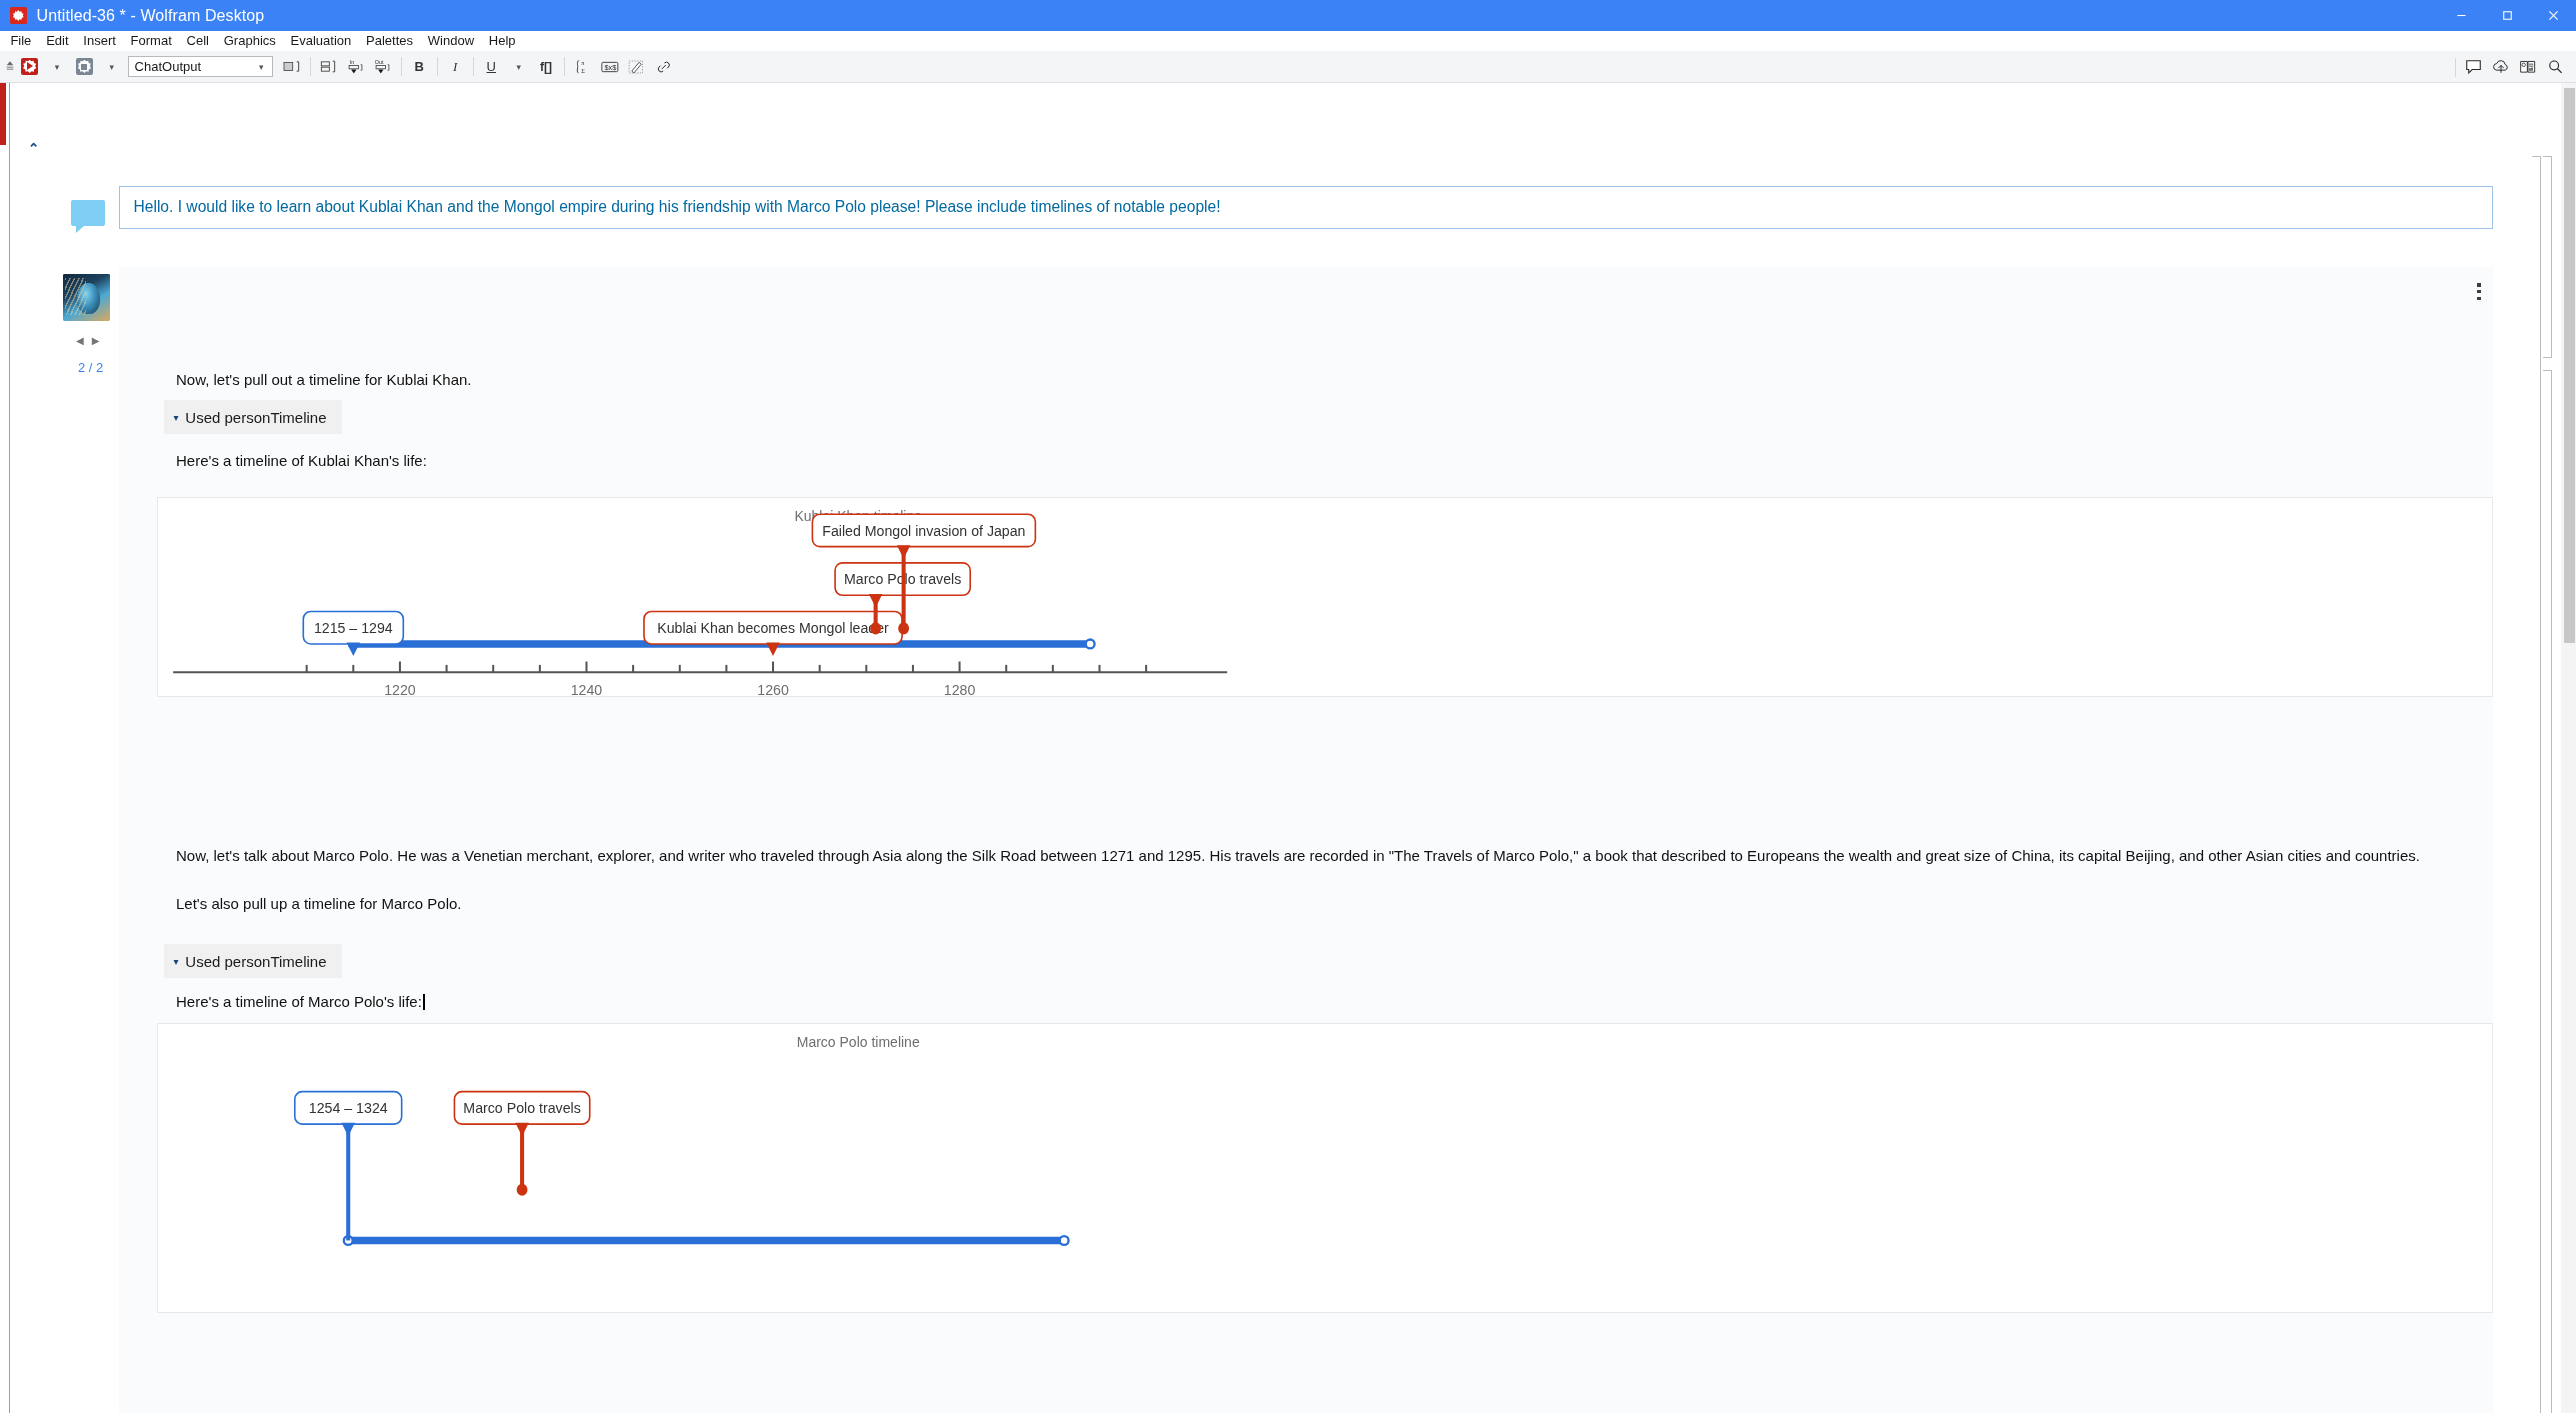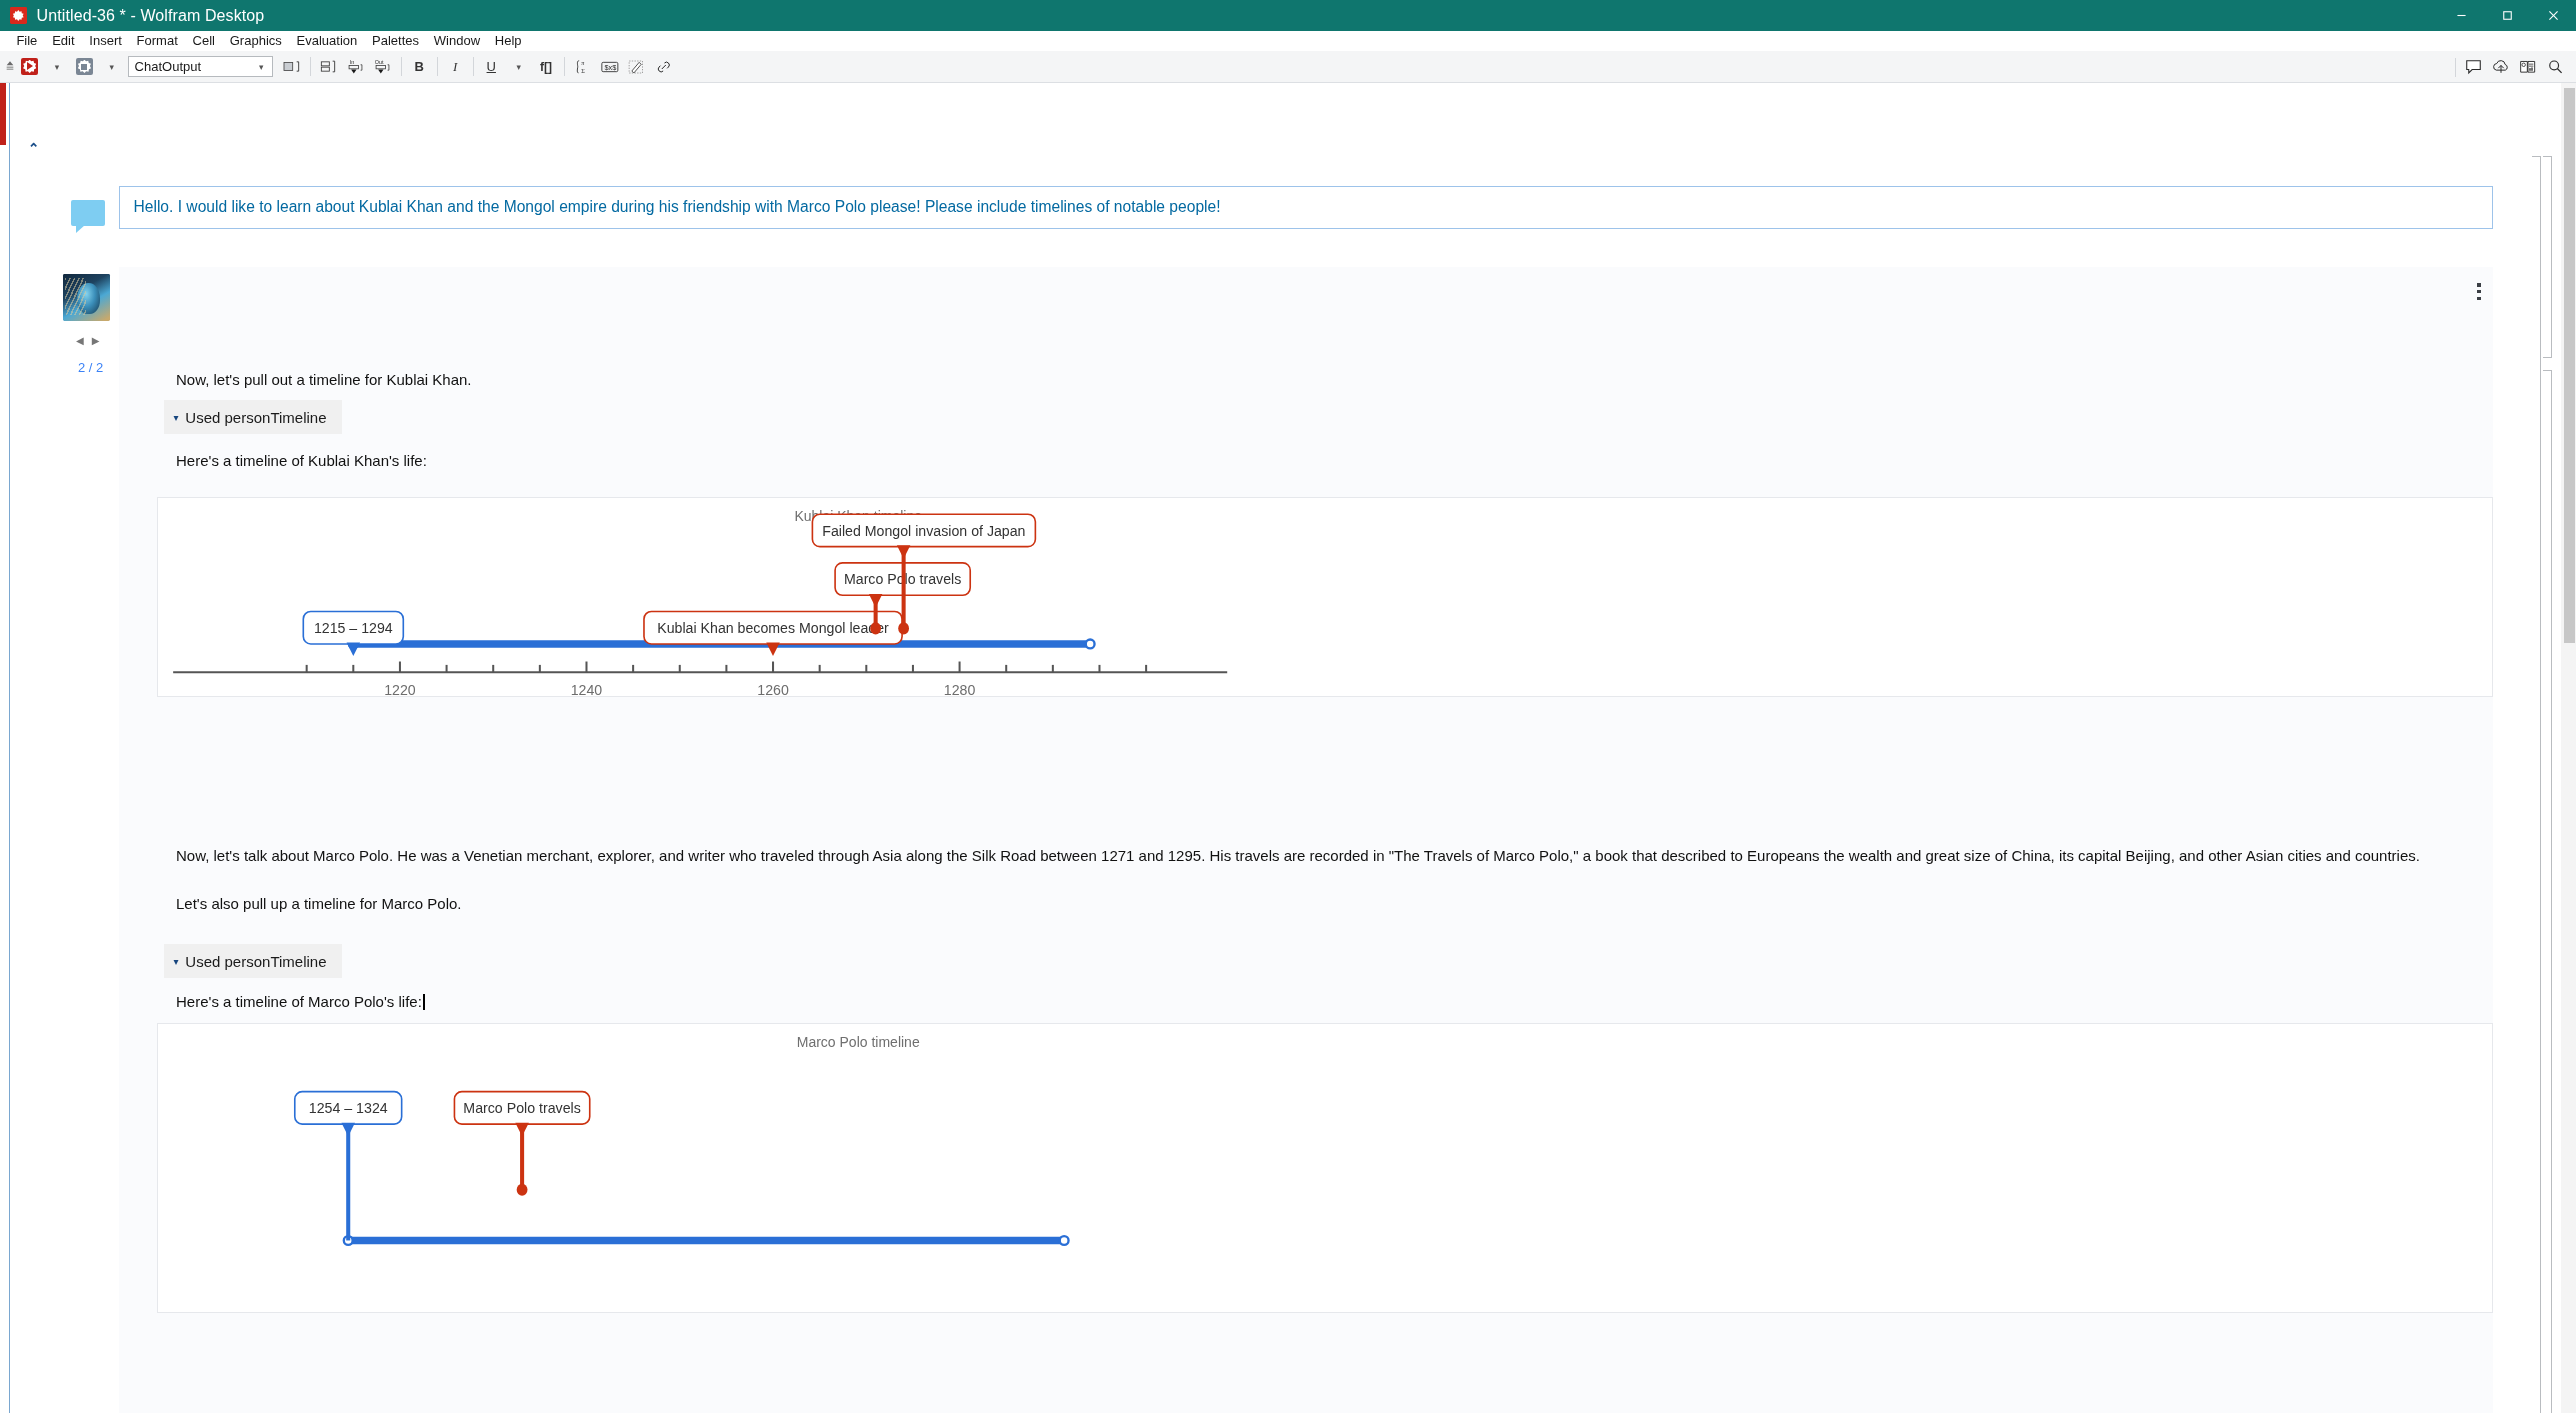--- a/index.html
+++ b/index.html
@@ -6,21 +6,21 @@
   html, body {
     width: 2576px; height: 1414px;
     font-family: "Liberation Sans", sans-serif;
     background: #ffffff;
     overflow: hidden;
   }
 
   
   .titlebar {
     height: 31px;
-    background: #0f766e;
+    background: #3b82f6;
     display: flex;
     align-items: center;
     position: relative;
   }
   .tb-logo {
     width: 17.6px; height: 17.6px;
     margin-left: 9.5px;
     background: #d9291c;
     border-radius: 1.4px;
     position: relative;
@@ -48,21 +48,21 @@
     color: #fff;
   }
   .tb-btn svg { display: block; }
 
   
   .menubar {
     height: 20px;
     background: #ffffff;
     display: flex;
     align-items: center;
-    padding-left: 9px;
+    padding-left: 3px;
     border-bottom: 0.7px solid #ffffff;
   }
   .menu-item {
     font-size: 13px;
     color: #1a1a1a;
     padding: 0 7.4px;
     line-height: 20px;
     white-space: nowrap;
   }
 

